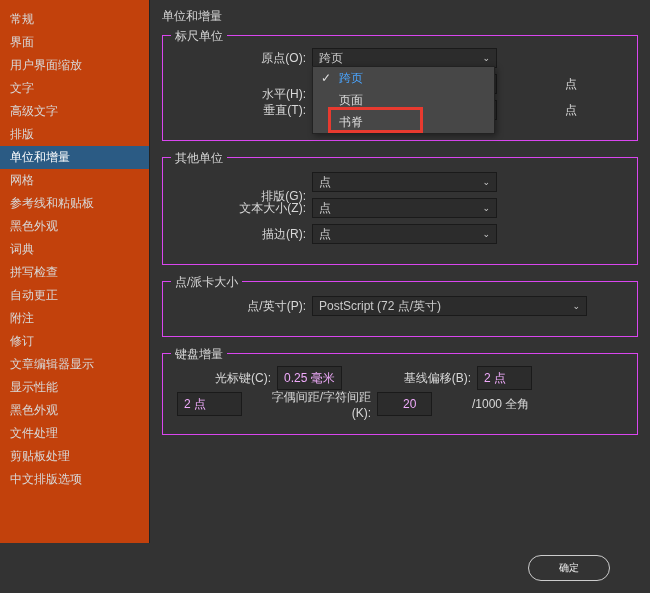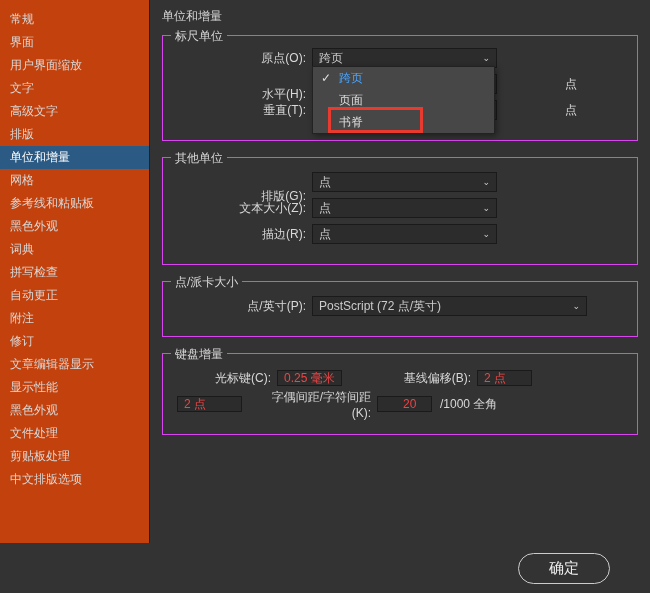--- a/index.html
+++ b/index.html
@@ -76,29 +76,30 @@
   justify-content: space-between;
   cursor: pointer;
 }
 .select .chev {
   font-size: 9px;
   color: #ccc;
 }
 .input {
   background: #2c2c2c;
   border: 1px solid #1a1a1a;
-  color: #ef4444;
-  height: 16px;
+  color: #f0abfc;
+  height: 24px;
   padding: 0 6px;
   display: flex;
   align-items: center;
 }
 .unit-label {
   color: #d8d8d8;
   padding-left: 8px;
+  margin-left: 32px;
 }
 .dropdown-menu {
   position: absolute;
   background: #474747;
   border: 1px solid #222;
   width: 183px;
   box-shadow: 2px 2px 6px rgba(0,0,0,0.4);
 }
 .dropdown-item {
   padding: 4px 8px 4px 26px;
@@ -128,21 +129,21 @@
   justify-content: flex-end;
   padding-right: 40px;
 }
 .pill-btn {
   border: 1px solid #ccc;
   border-radius: 16px;
   padding: 5px 30px;
   color: #eee;
   cursor: pointer;
   background: transparent;
-  font-size: 15px;
+  font-size: 10px;
 }
 </style>
 </head>
 <body>
 
 <div class="container">
 <div class="main-area">
   <div class="sidebar">
     <div class="sidebar-item">常规</div>
     <div class="sidebar-item">界面</div>

